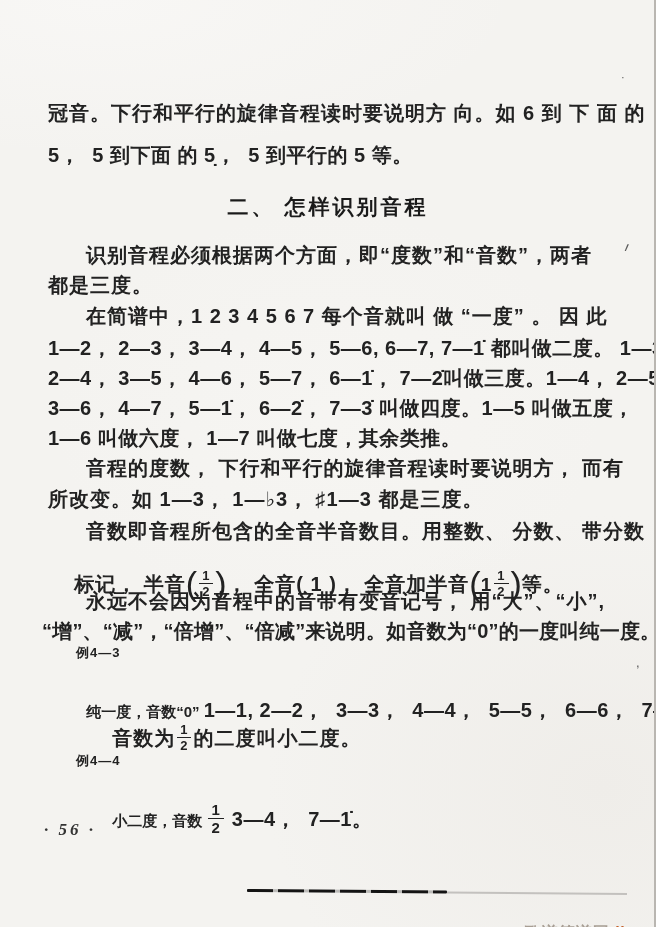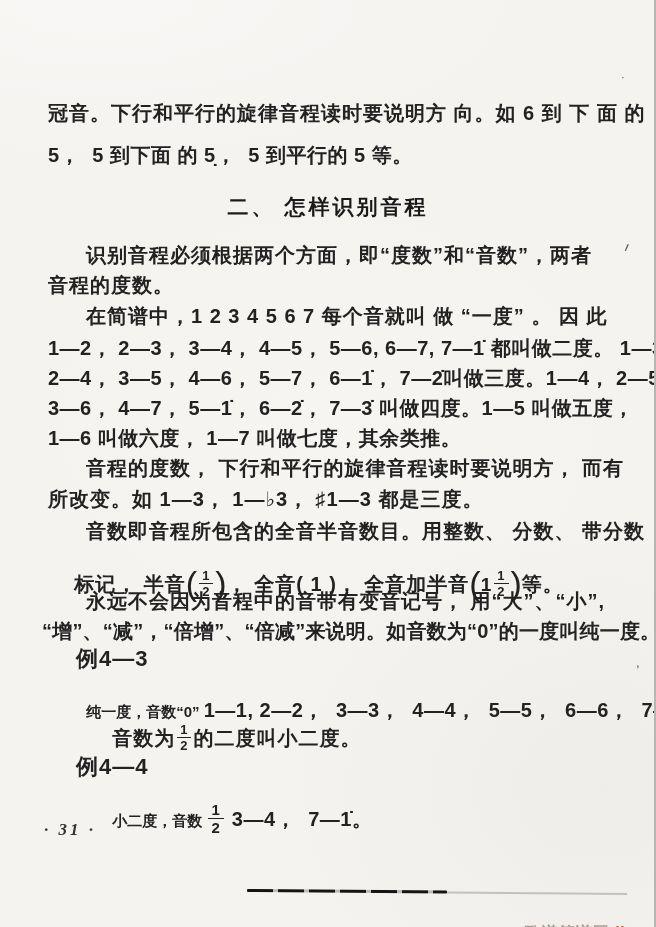--- a/index.html
+++ b/index.html
@@ -23,21 +23,21 @@
     font-weight:600;
     letter-spacing:1px;
     color:#222;
   }
   .num-line{font-size:20px;font-weight:700;letter-spacing:0.5px;}
   .heading{
     position:absolute;left:0;right:0;top:193px;
     text-align:center;white-space:pre;
     font-size:21px;font-weight:800;letter-spacing:3px;color:#1a1a1a;
   }
-  .ex-title{font-size:22px;font-weight:800;letter-spacing:1px;}
+  .ex-title{font-size:13px;font-weight:800;letter-spacing:1px;}
   .small-label{font-size:15px;font-weight:700;letter-spacing:0;}
   .frac{
     display:inline-flex;flex-direction:column;align-items:center;
     vertical-align:middle;line-height:1;font-size:13px;font-weight:700;
     margin:0 2px;position:relative;top:-2px;
   }
   .frac .fn{display:block;padding:0 3px 1px 3px;border-bottom:1.5px solid #222;}
   .frac .fd{display:block;padding-top:1px;}
   .frac-big{font-size:15px;}
   .bp{font-size:34px;font-weight:400;vertical-align:middle;line-height:0;position:relative;top:-3px;letter-spacing:0;}
@@ -88,21 +88,21 @@
 <body>
 
 <div class="page">
 
   <div class="line li1">冠音。下行和平行的旋律音程读时要说明方 向。如 6 到 下 面 的</div>
   <div class="line li2 num-line">5，  5 到下面 的 5̣，  5 到平行的 5 等。</div>
 
   <div class="heading">二、 怎样识别音程</div>
 
   <div class="line pa1">识别音程必须根据两个方面，即“度数”和“音数”，两者</div>
-  <div class="line pa2">音程的度数。</div>
+  <div class="line pa2">都是三度。</div>
 
   <div class="line pb1">在简谱中，1 2 3 4 5 6 7 每个音就叫 做 “一度” 。 因 此</div>
   <div class="line pb2 num-line">1—2， 2—3， 3—4， 4—5， 5—6, 6—7, 7—1̇ 都叫做二度。 1—3，</div>
   <div class="line pb3 num-line">2—4， 3—5， 4—6， 5—7， 6—1̇， 7—2̇叫做三度。1—4， 2—5，</div>
   <div class="line pb4 num-line">3—6， 4—7， 5—1̇， 6—2̇， 7—3̇ 叫做四度。1—5 叫做五度，</div>
   <div class="line pb5 num-line">1—6 叫做六度， 1—7 叫做七度，其余类推。</div>
 
   <div class="line pc1">音程的度数， 下行和平行的旋律音程读时要说明方， 而有</div>
   <div class="line pc2">所改变。如 1—3， 1—♭3， ♯1—3 都是三度。</div>
 
@@ -120,21 +120,21 @@
   </div>
   <div class="line ex3b">
     <span>音数为</span><span class="frac"><span class="fn">1</span><span class="fd">2</span></span><span>的二度叫小二度。</span>
   </div>
 
   <div class="line ex4t ex-title">例4—4</div>
   <div class="line ex4l">
     <span class="small-label">小二度，音数 </span><span class="frac frac-big"><span class="fn">1</span><span class="fd">2</span></span><span class="num-line"> 3—4，  7—1̇。</span>
   </div>
 
-  <div class="line pgnum">· 31 ·</div>
+  <div class="line pgnum">· 56 ·</div>
 
   <div class="wm-rule">
     <div class="rule-dark"></div>
     <div class="rule-gray"></div>
   </div>
   <div class="watermark">
     <span class="wm-site">歌谱简谱网 </span><span class="wm-url">jianpu.cn</span>
   </div>
 
   <span class="speck sp1">·</span>

